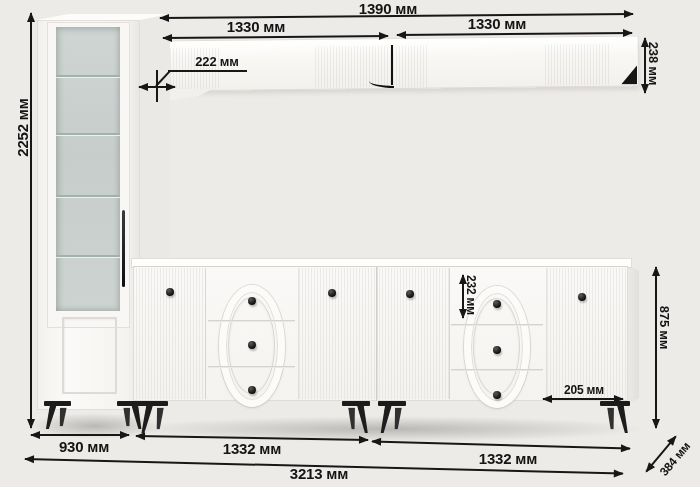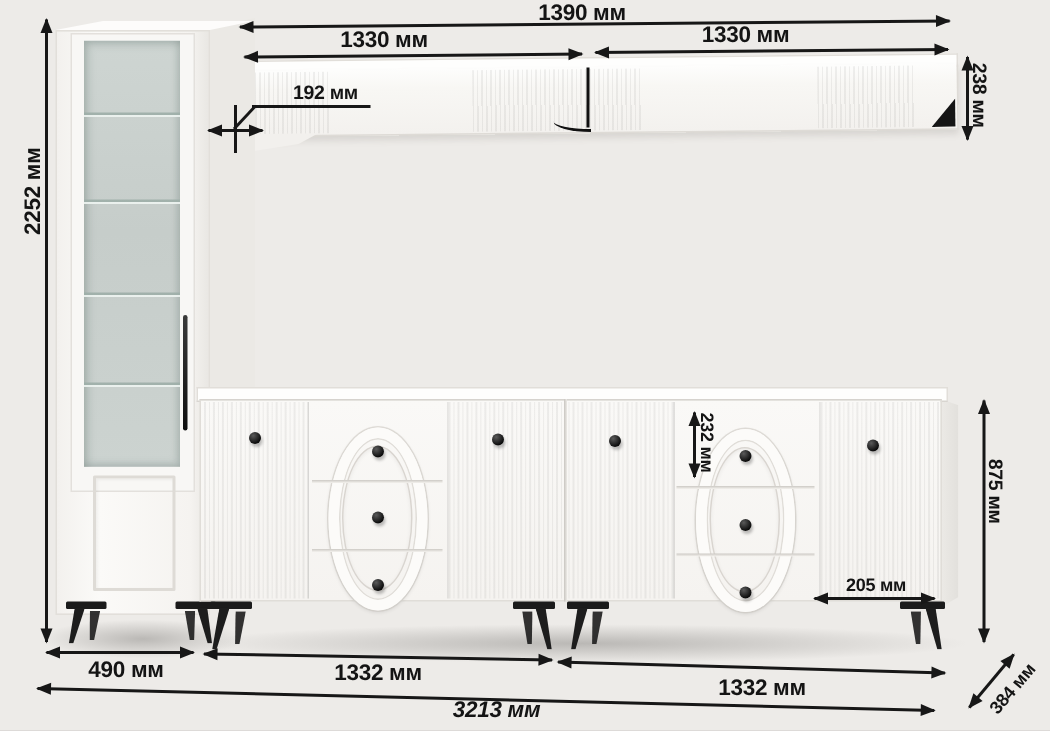--- a/index.html
+++ b/index.html
@@ -155,21 +155,21 @@
   </div>
 
   <div class="abs lbl big" style="left:343px;top:1px;width:90px;">1390 мм</div>
   <div class="abs dline harrow" style="left:160px;top:15px;width:473px;transform:rotate(-0.5deg);"></div>
 
   <div class="abs lbl big" style="left:211px;top:19px;width:90px;">1330 мм</div>
   <div class="abs dline harrow" style="left:163px;top:36px;width:225px;transform:rotate(-0.5deg);"></div>
   <div class="abs lbl big" style="left:452px;top:16px;width:90px;">1330 мм</div>
   <div class="abs dline harrow" style="left:397px;top:33px;width:235px;transform:rotate(-0.5deg);"></div>
 
-  <div class="abs lbl mid" style="left:177px;top:55px;width:80px;">192 мм</div>
+  <div class="abs lbl mid" style="left:177px;top:55px;width:80px;">222 мм</div>
   <div class="abs dline" style="left:168px;top:70px;width:79px;height:2px;"></div>
   <div class="abs dline" style="left:156px;top:85px;width:21px;height:2px;transform:rotate(-47deg);transform-origin:0 50%;"></div>
   <div class="abs dline" style="left:156px;top:70px;width:2px;height:32px;"></div>
   <div class="abs dline harrow" style="left:139px;top:86px;width:36px;"></div>
 
   <div class="abs dline varrow" style="left:644px;top:38px;height:55px;"></div>
   <div class="abs lbl mid rot90" style="left:618px;top:57px;width:70px;">238 мм</div>
 
   <div class="abs dline varrow" style="left:30px;top:13px;height:415px;"></div>
   <div class="abs lbl big rotm90" style="left:-18px;top:120px;width:80px;">2252 мм</div>
@@ -177,24 +177,24 @@
   <div class="abs dline varrow" style="left:462px;top:275px;height:43px;"></div>
   <div class="abs lbl sml rot90" style="left:441px;top:289px;width:60px;">232 мм</div>
 
   <div class="abs dline varrow" style="left:655px;top:267px;height:161px;"></div>
   <div class="abs lbl mid rot90" style="left:629px;top:321px;width:70px;">875 мм</div>
 
   <div class="abs lbl sml" style="left:544px;top:384px;width:80px;">205 мм</div>
   <div class="abs dline harrow" style="left:543px;top:398px;width:80px;"></div>
 
   <div class="abs dline harrow" style="left:31px;top:434px;width:98px;"></div>
-  <div class="abs lbl big" style="left:39px;top:439px;width:90px;">490 мм</div>
+  <div class="abs lbl big" style="left:39px;top:439px;width:90px;">930 мм</div>
   <div class="abs dline harrow" style="left:136px;top:437px;width:232px;transform:rotate(1deg);"></div>
   <div class="abs lbl big" style="left:207px;top:441px;width:90px;">1332 мм</div>
   <div class="abs dline harrow" style="left:372px;top:444px;width:258px;transform:rotate(1.6deg);"></div>
   <div class="abs lbl big" style="left:463px;top:451px;width:90px;">1332 мм</div>
   <div class="abs dline harrow" style="left:25px;top:458px;width:598px;transform:rotate(1.4deg);transform-origin:0 50%;"></div>
-  <div class="abs lbl big" style="left:286px;top:466px;width:90px;font-style:italic;">3213 мм</div>
+  <div class="abs lbl big" style="left:274px;top:466px;width:90px;">3213 мм</div>
 
   <div class="abs dline harrow" style="left:638px;top:453px;width:46px;transform:rotate(-50deg);"></div>
   <div class="abs lbl sml" style="left:647px;top:453px;width:56px;transform:rotate(-50deg);">384 мм</div>
 
 </div>
 
 </body></html>

